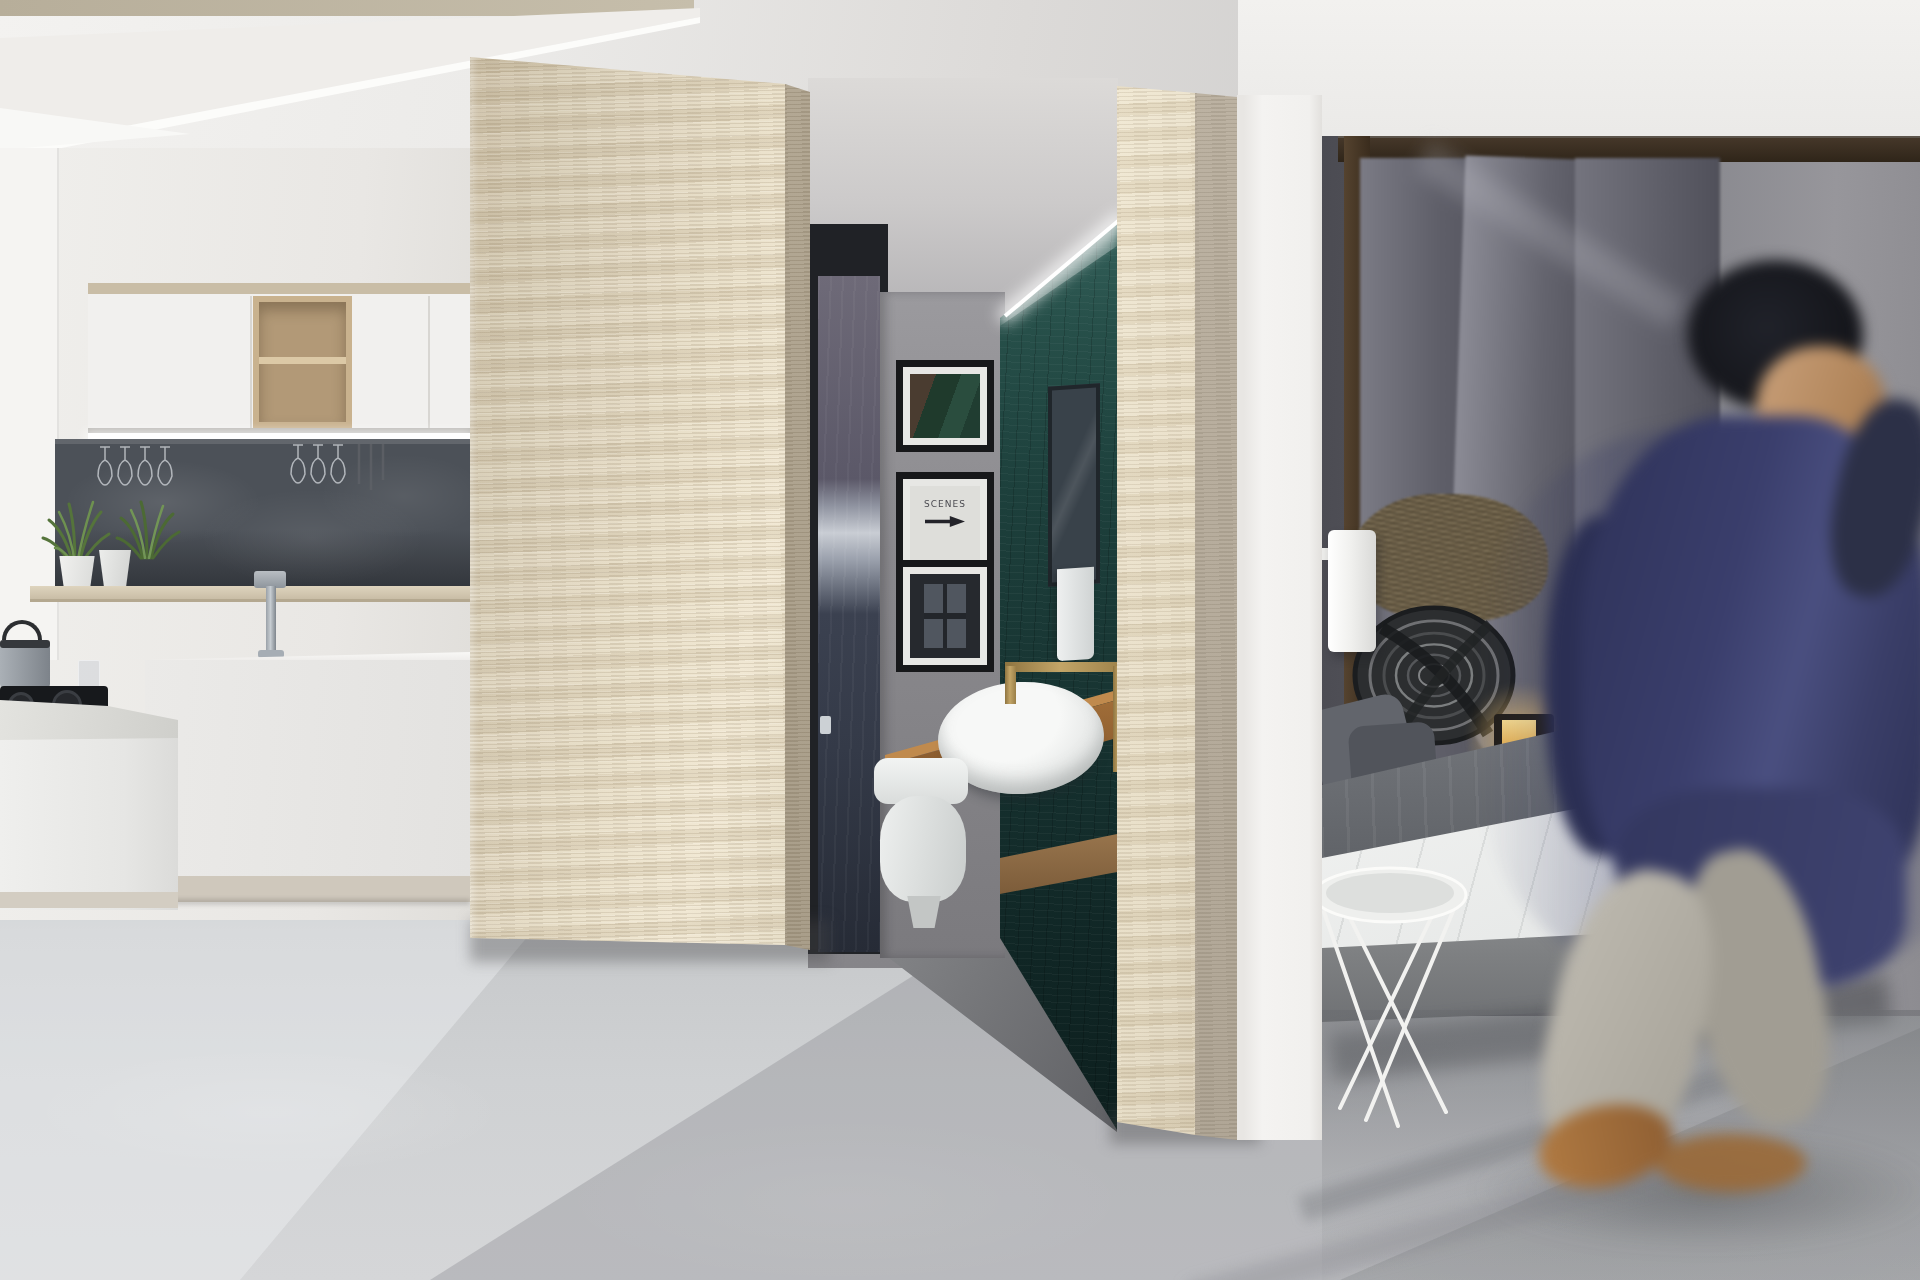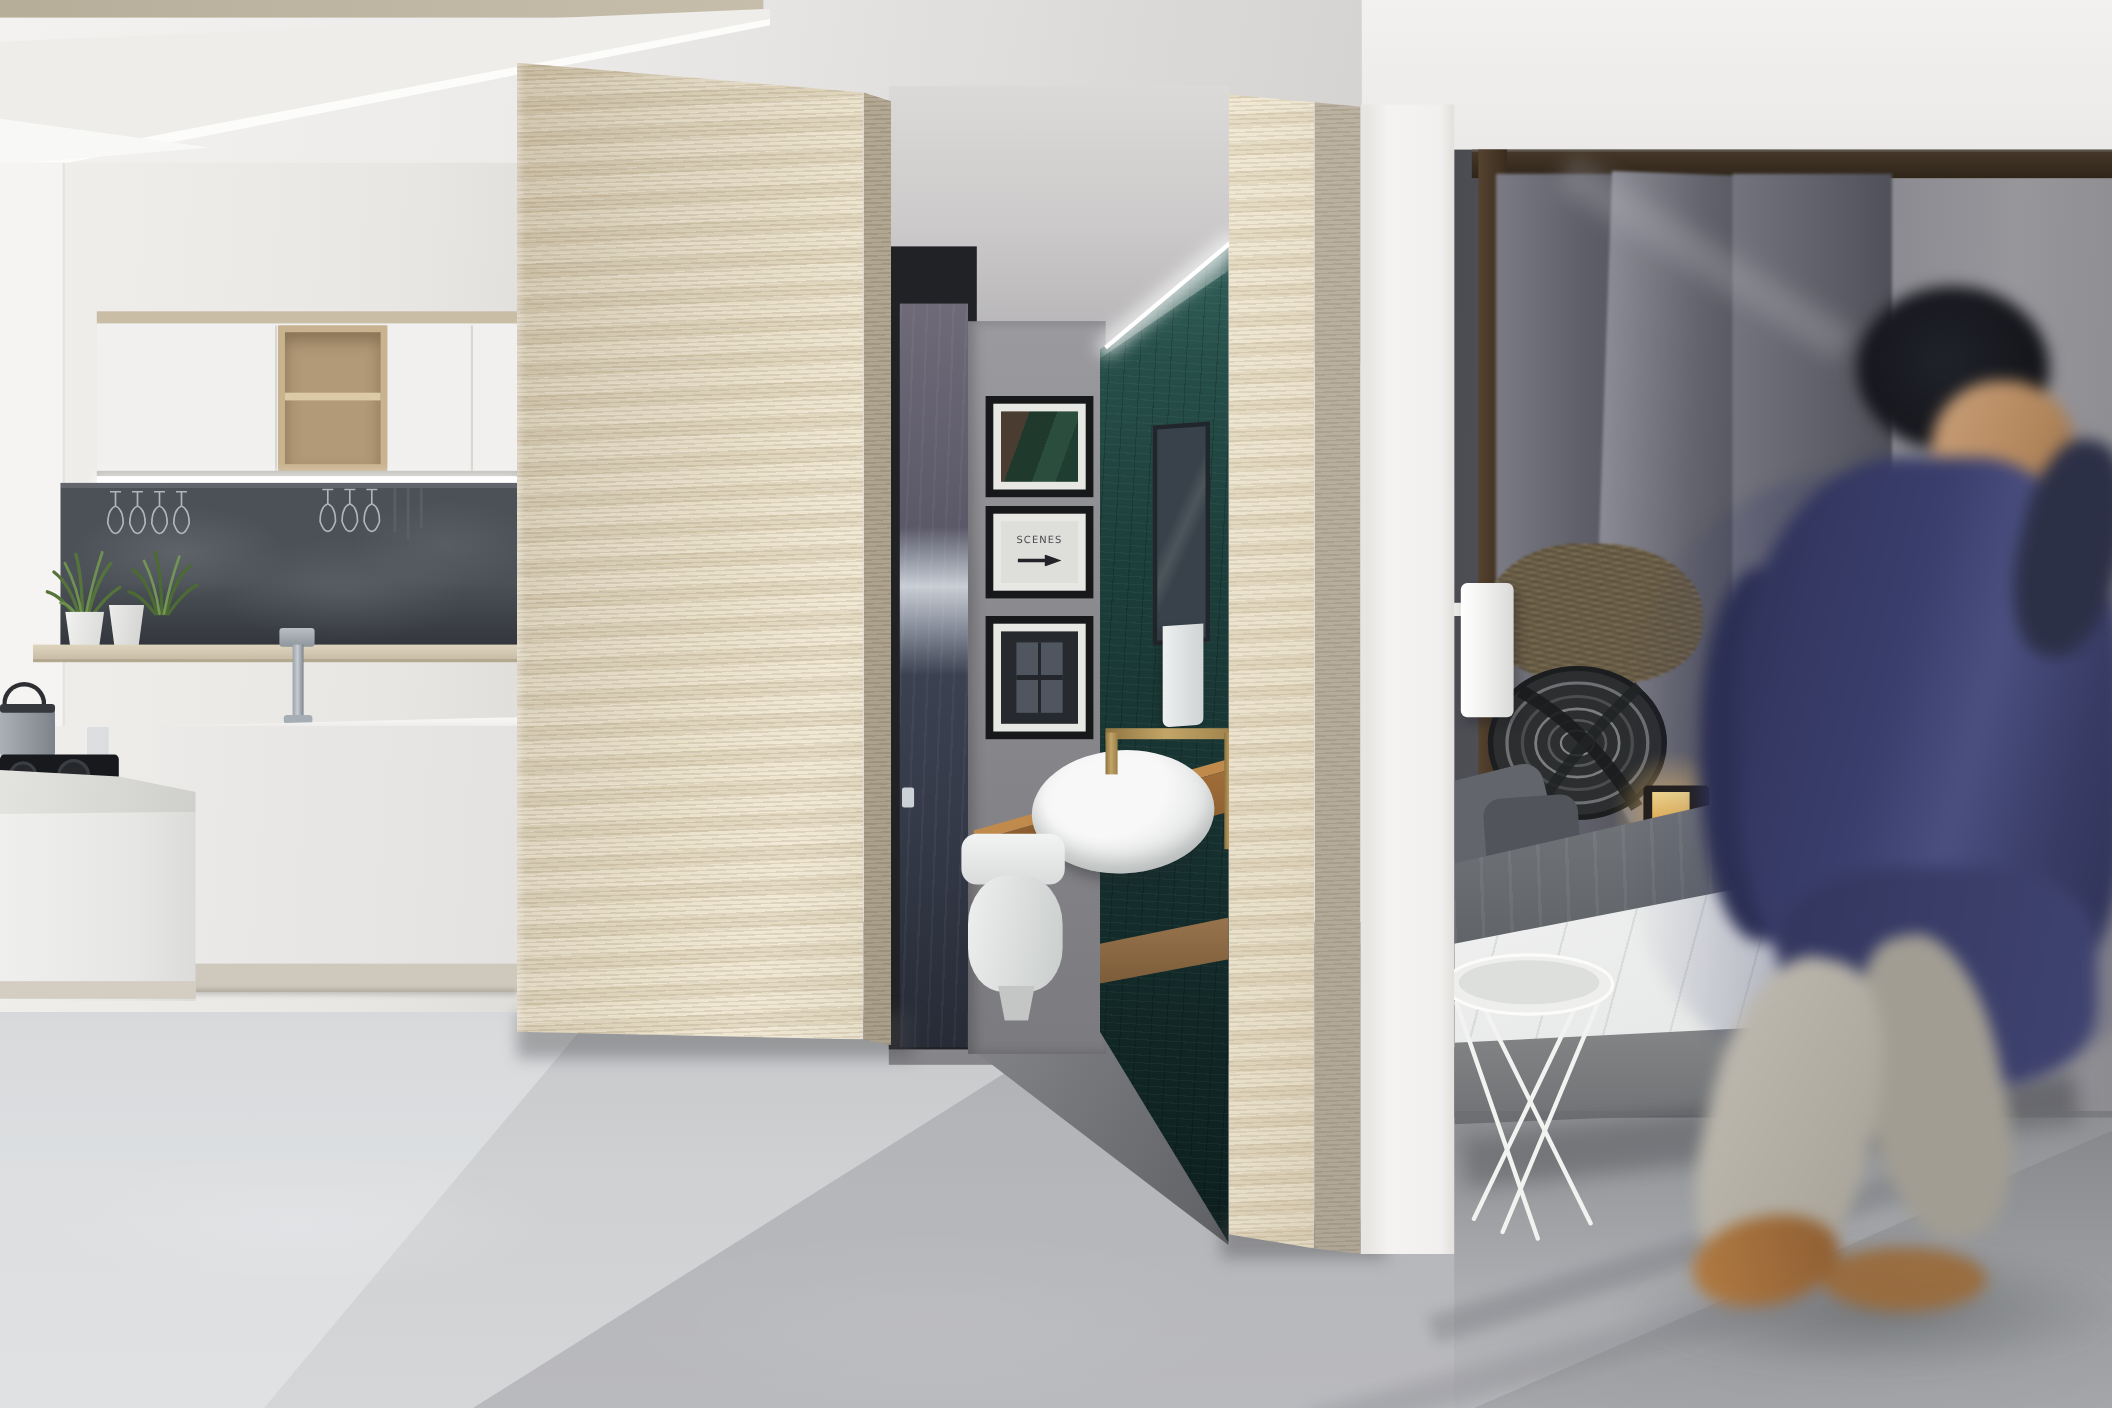--- a/index.html
+++ b/index.html
@@ -328,21 +328,21 @@
   <div class="abs doorway"></div>
   <div class="abs doorway-folds"></div>
   <div class="abs door-handle"></div>
   <div class="abs gray-wall"></div>
 
   <div class="abs frame" style="top:360px;height:92px;">
     <div class="mat">
       <div class="art1"></div>
     </div>
   </div>
-  <div class="abs frame" style="top:460px;height:84px;">
+  <div class="abs frame" style="top:472px;height:112px;">
     <div class="mat">
       <div class="art2">
         <div class="art2-text">SCENES</div>
         <div class="art2-arrow"></div>
       </div>
     </div>
   </div>
   <div class="abs frame" style="top:560px;height:112px;">
     <div class="mat">
       <div class="art3">

